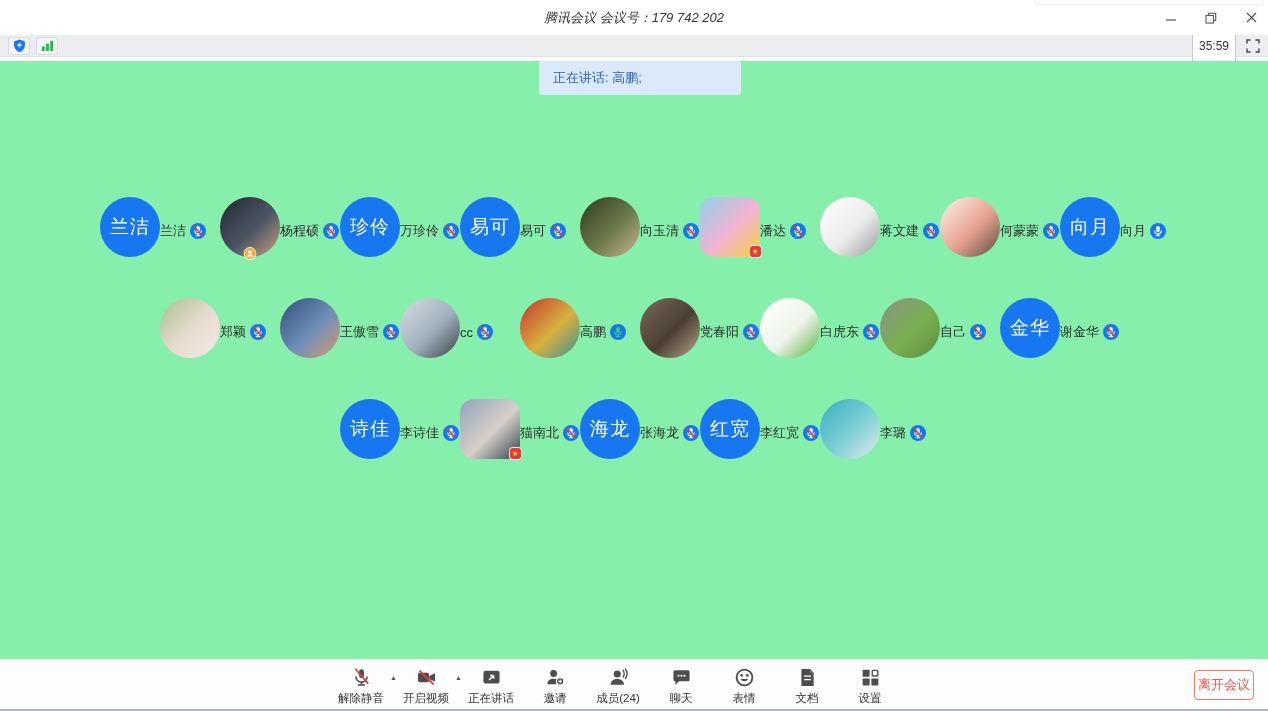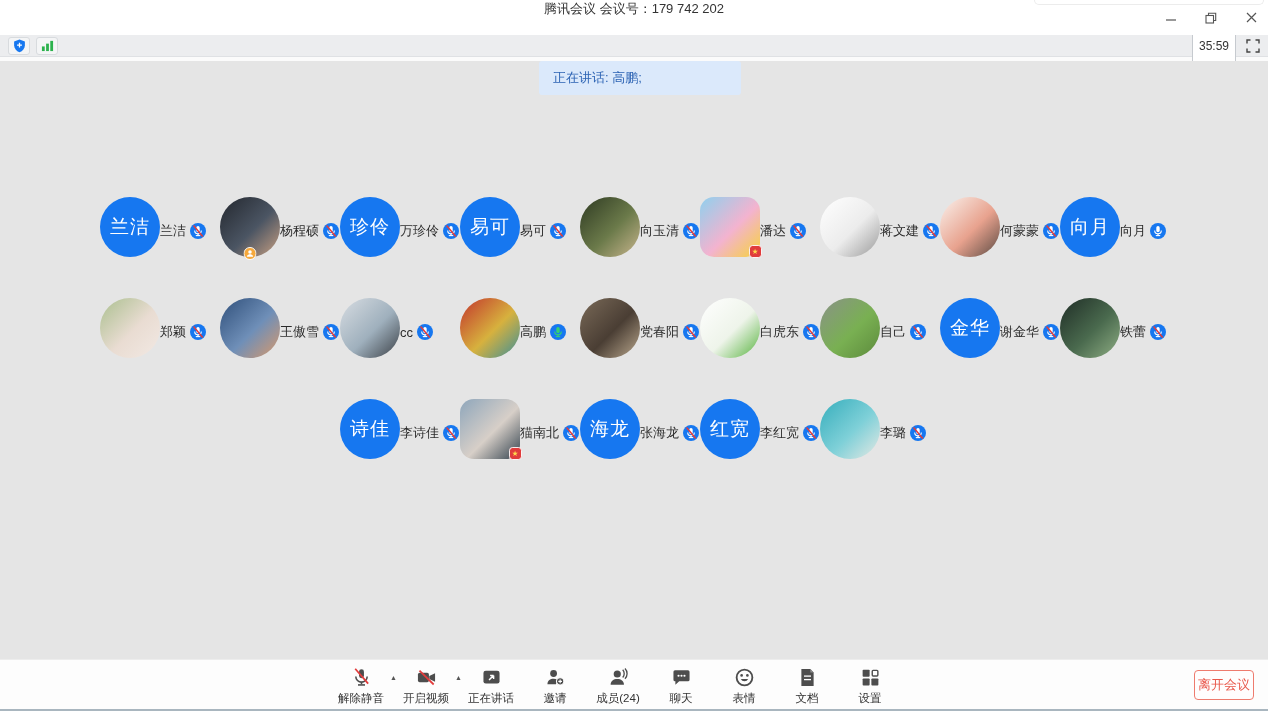--- a/index.html
+++ b/index.html
@@ -1,41 +1,41 @@
 <!DOCTYPE html>
 <html><head>
 <meta charset="utf-8">
 <style>
   * { margin:0; padding:0; box-sizing:border-box; }
   html,body { width:1268px; height:711px; overflow:hidden;
     font-family:"Liberation Sans","DejaVu Sans",sans-serif; background:#fbfbfb; }
 
   
   .titlebar { position:relative; height:35px; background:#ffffff; display:flex;
-    align-items:flex-start; justify-content:center; }
+    align-items:center; justify-content:center;font-style:italic; }
   .titlebar .title { font-size:13px; color:#333; }
   .top-pill { position:absolute; top:0; right:4px; width:230px; height:5px;
     background:#fff; border:1px solid #ececec; border-top:none; border-radius:0 0 5px 5px; }
   .win-controls { position:absolute; right:10px; top:0; height:35px; display:flex;
     align-items:center; gap:26px; }
   .win-btn { width:14px; height:14px; display:flex; align-items:center; justify-content:center;
     cursor:default; }
 
   
   .statusbar { height:22px; background:#ecedef; border-bottom:1px solid #dfe1e4;
     display:flex; align-items:center; padding:0 8px; }
   .status-left { display:flex; gap:6px; align-items:center; }
   .icon-box { width:22px; height:18px; border:1px solid #d8dbde; border-radius:3px;
     background:#f4f5f6; display:flex; align-items:center; justify-content:center; }
   .status-right { margin-left:auto; display:flex; align-items:center; gap:10px; }
   .timer-box { border:1px solid #c6cacf; background:#fff; border-radius:2px;
     font-size:12px; color:#333; padding:16px 6px; line-height:16px; }
 
   
-  .main { height:598px; position:relative; background:#e5e5e5;padding-left:12px; }
+  .main { height:598px; position:relative; background:#86efac;padding-left:12px; }
   .speak-banner { width:202px; margin:4px auto 0; background:#dbe9fb; border-radius:3px;
     padding:8px 14px; font-size:13px; color:#2d64b4; }
   .p-row { display:flex; justify-content:center; }
   .p-row.r0 { margin-top:102px; }
   .p-row.r1, .p-row.r2 { margin-top:41px; }
   .p-cell { width:120px; display:flex; flex-direction:row; align-items:center; cursor:default; }
   .avatar { width:60px; height:60px; border-radius:50%; position:relative;
     display:flex; align-items:center; justify-content:center; flex-shrink:0; }
   .avatar.square { border-radius:14px; }
   .avatar .init { color:#fff; font-size:19px; letter-spacing:1px; }
@@ -370,34 +370,20 @@
             <svg viewBox="0 0 16 16" width="16" height="16">
               <circle cx="8" cy="8" r="8" fill="#1677f0"></circle>
               <rect x="6.3" y="3" width="3.4" height="6.2" rx="1.7" fill="#ffffff"></rect>
               <path d="M4.7 7.6a3.3 3.3 0 0 0 6.6 0" fill="none" stroke="#ffffff" stroke-width="1.1"></path>
               <line x1="8" y1="11" x2="8" y2="12.6" stroke="#ffffff" stroke-width="1.1"></line>
               <line x1="5.8" y1="12.6" x2="10.2" y2="12.6" stroke="#ffffff" stroke-width="1.1"></line>
               <line x1="3.6" y1="2.6" x2="12.7" y2="13.4" stroke="#e23c3c" stroke-width="1.5"></line>
             </svg>
           </div>
         </div>
-        <div class="p-cell">
-          <div class="avatar" style="background: linear-gradient(135deg, rgb(31, 45, 38) 0%, rgb(74, 106, 78) 55%, rgb(143, 174, 132) 100%);"></div>
-          <div class="p-name">
-            <span class="nm">铁蕾</span>
-            <svg viewBox="0 0 16 16" width="16" height="16">
-              <circle cx="8" cy="8" r="8" fill="#1677f0"></circle>
-              <rect x="6.3" y="3" width="3.4" height="6.2" rx="1.7" fill="#ffffff"></rect>
-              <path d="M4.7 7.6a3.3 3.3 0 0 0 6.6 0" fill="none" stroke="#ffffff" stroke-width="1.1"></path>
-              <line x1="8" y1="11" x2="8" y2="12.6" stroke="#ffffff" stroke-width="1.1"></line>
-              <line x1="5.8" y1="12.6" x2="10.2" y2="12.6" stroke="#ffffff" stroke-width="1.1"></line>
-              <line x1="3.6" y1="2.6" x2="12.7" y2="13.4" stroke="#e23c3c" stroke-width="1.5"></line>
-            </svg>
-          </div>
-        </div>
       </div>
       <div class="p-row r2">
         <div class="p-cell">
           <div class="avatar" style="background: rgb(22, 119, 240);">
             <span class="init">诗佳</span>
           </div>
           <div class="p-name">
             <span class="nm">李诗佳</span>
             <svg viewBox="0 0 16 16" width="16" height="16">
               <circle cx="8" cy="8" r="8" fill="#1677f0"></circle>

